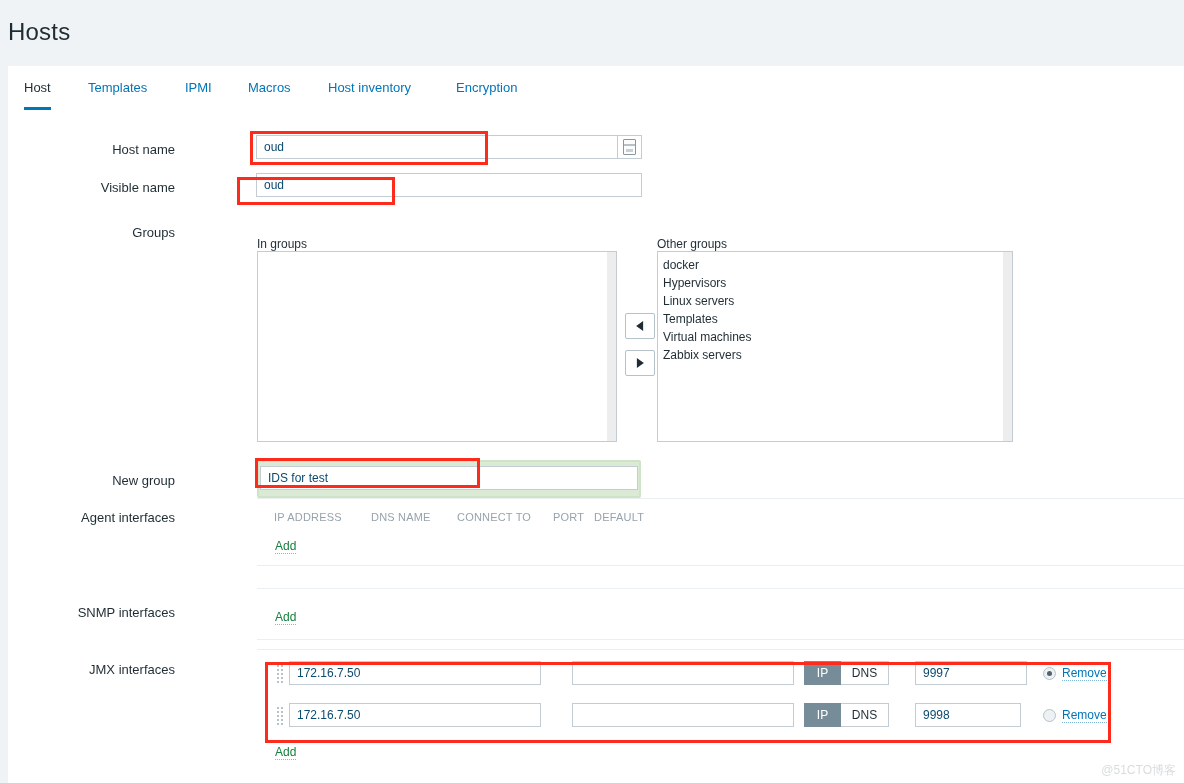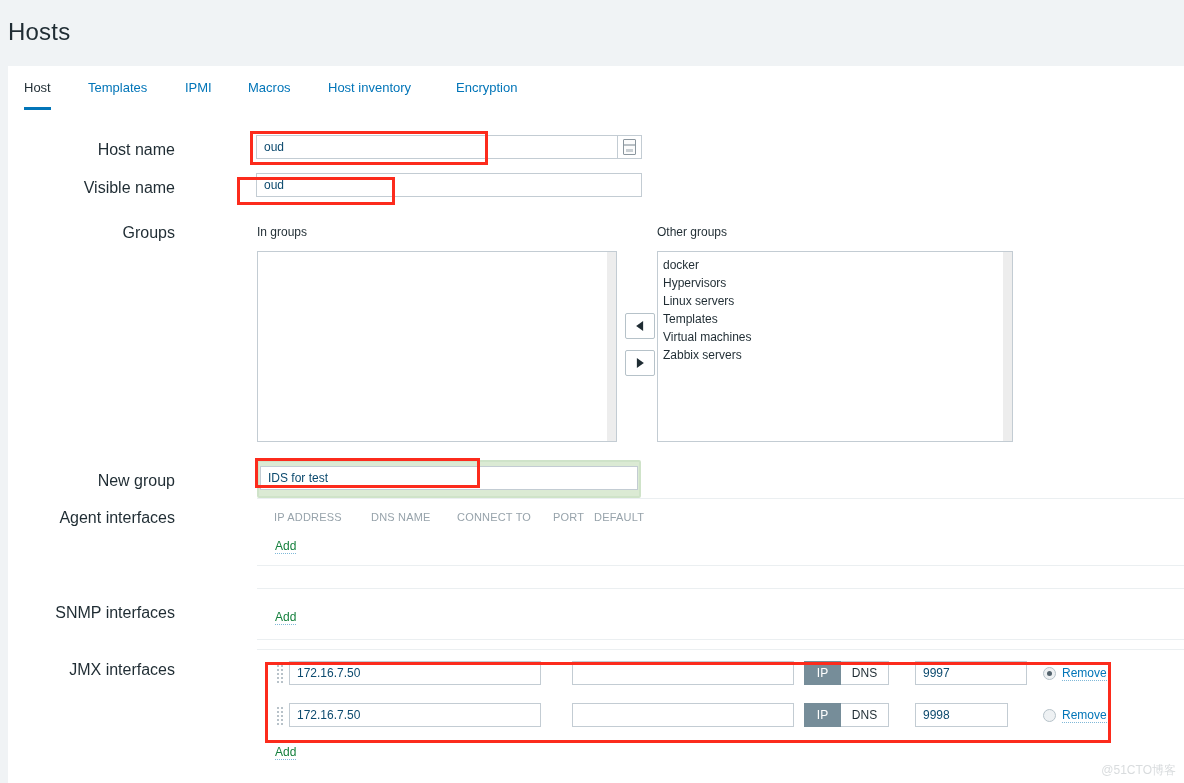--- a/index.html
+++ b/index.html
@@ -72,21 +72,21 @@
     left: 8px;
     top: 110px;
     width: 1176px;
     height: 673px;
     background: #ffffff;
   }
   .row-label {
     position: absolute;
     width: 142px;
     text-align: right;
-    font-size: 16px;
+    font-size: 13px;
     color: #1f2c33;
     line-height: 15px;
   }
   .txt-input {
     position: absolute;
     box-sizing: border-box;
     border: 1px solid #c3ccd3;
     background: #ffffff;
     font-family: "Liberation Sans", sans-serif;
     font-size: 12px;
@@ -123,20 +123,21 @@
     left: 2px; right: 2px;
     bottom: 2px;
     height: 3px;
     background: #c9cfd3;
   }
   
   .ms-caption {
     position: absolute;
     font-size: 12px;
     color: #1f2c33;
+    margin-top: 12px;
   }
   .ms-box {
     position: absolute;
     box-sizing: border-box;
     border: 1px solid #c3ccd3;
     background: #ffffff;
     overflow: hidden;
     padding: 4px 5px;
   }
   .ms-box .sbar {
@@ -366,21 +367,21 @@
       <div class="seg-btn" style="left:584px; top:11px; width:48px; border-left:none;">DNS</div>
       <input class="txt-input" style="left: 658px; top: 11px; width: 112px;" value="9997">
       <div class="radio on" style="left:786px; top:17px;"></div>
       <div class="link-remove" style="left:805px; top:16px;">Remove</div>
 
       <div class="drag-handle" style="left:19px; top:56px;"></div>
       <input class="txt-input" style="left: 32px; top: 53px; width: 252px;" value="172.16.7.50">
       <input class="txt-input" style="left: 315px; top: 53px; width: 222px;" value="">
       <div class="seg-btn sel" style="left:547px; top:53px; width:37px;">IP</div>
       <div class="seg-btn" style="left:584px; top:53px; width:48px; border-left:none;">DNS</div>
-      <input class="txt-input" style="left: 658px; top: 53px; width: 93px;" value="9998">
+      <input class="txt-input" style="left: 658px; top: 53px; width: 106px;" value="9998">
       <div class="radio" style="left:786px; top:59px;"></div>
       <div class="link-remove" style="left:805px; top:58px;">Remove</div>
 
       <div class="link-add" style="left:18px; top:95px;">Add</div>
     </div>
 
   </div>
 
   <div class="annot" style="left:250px; top:131px; width:238px; height:34px;"></div>
   <div class="annot" style="left:237px; top:177px; width:158px; height:28px;"></div>

